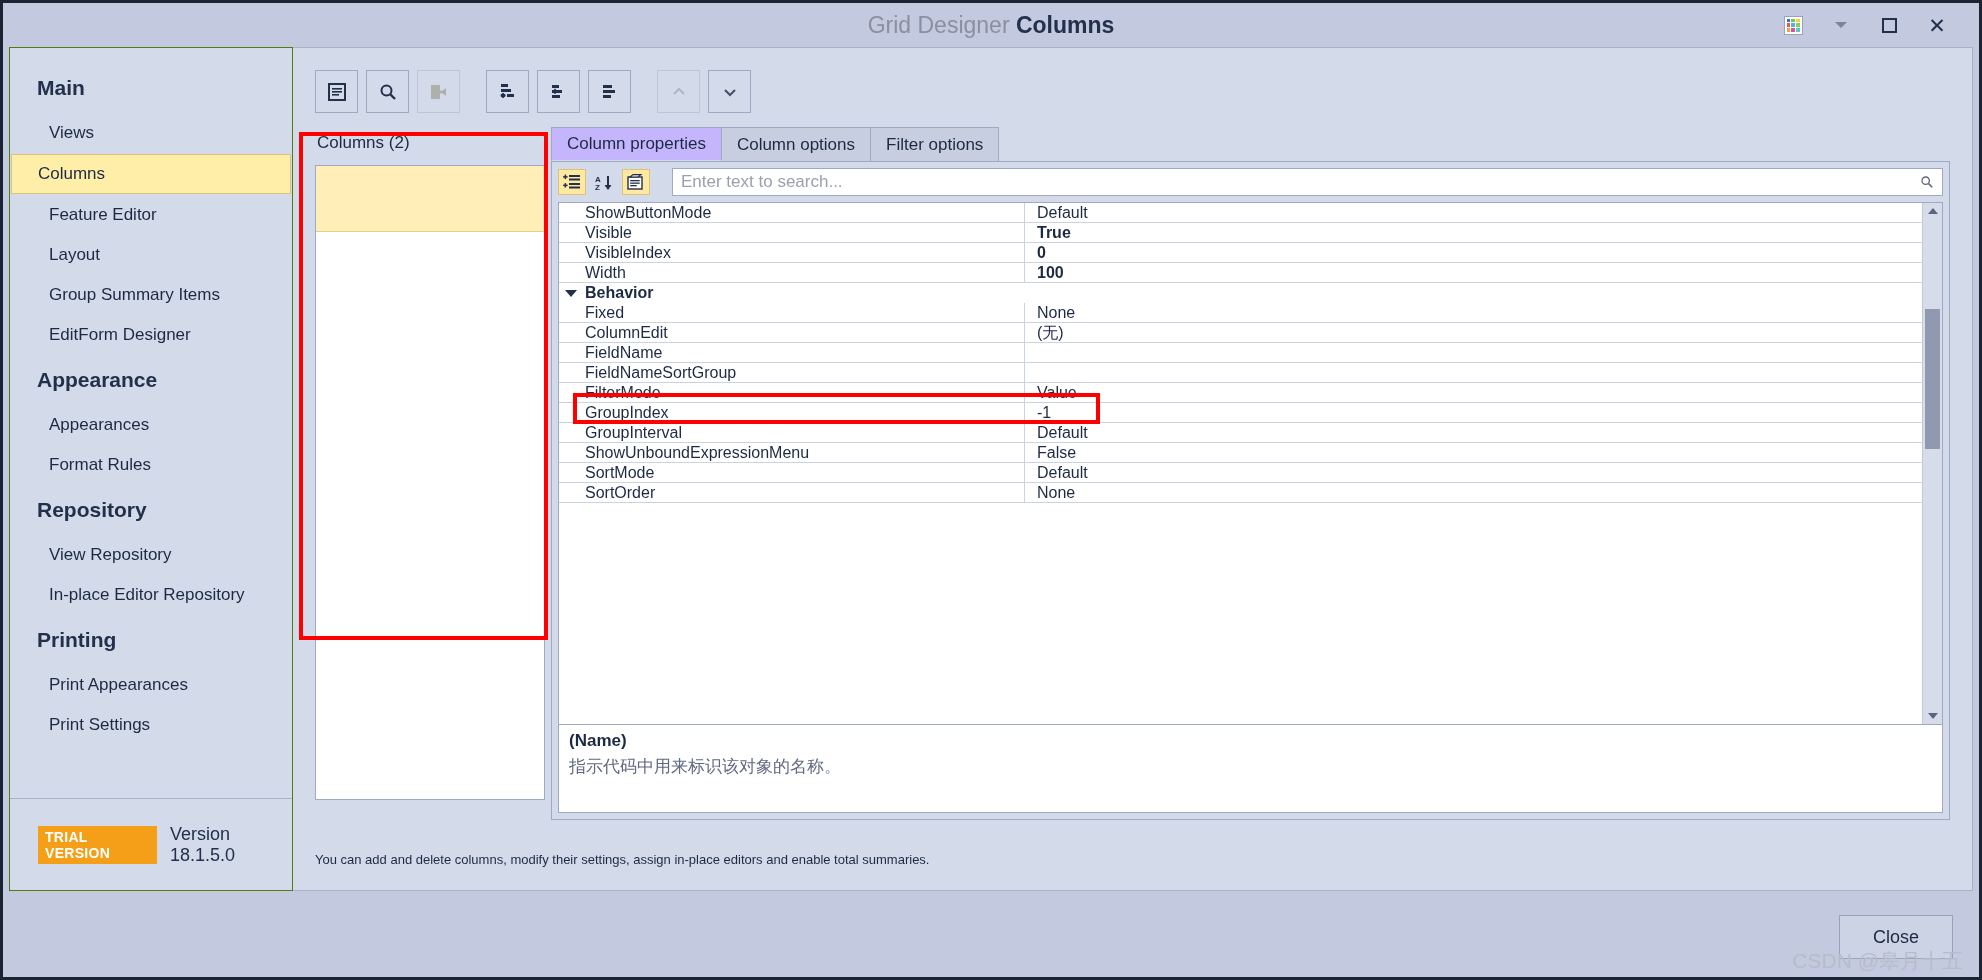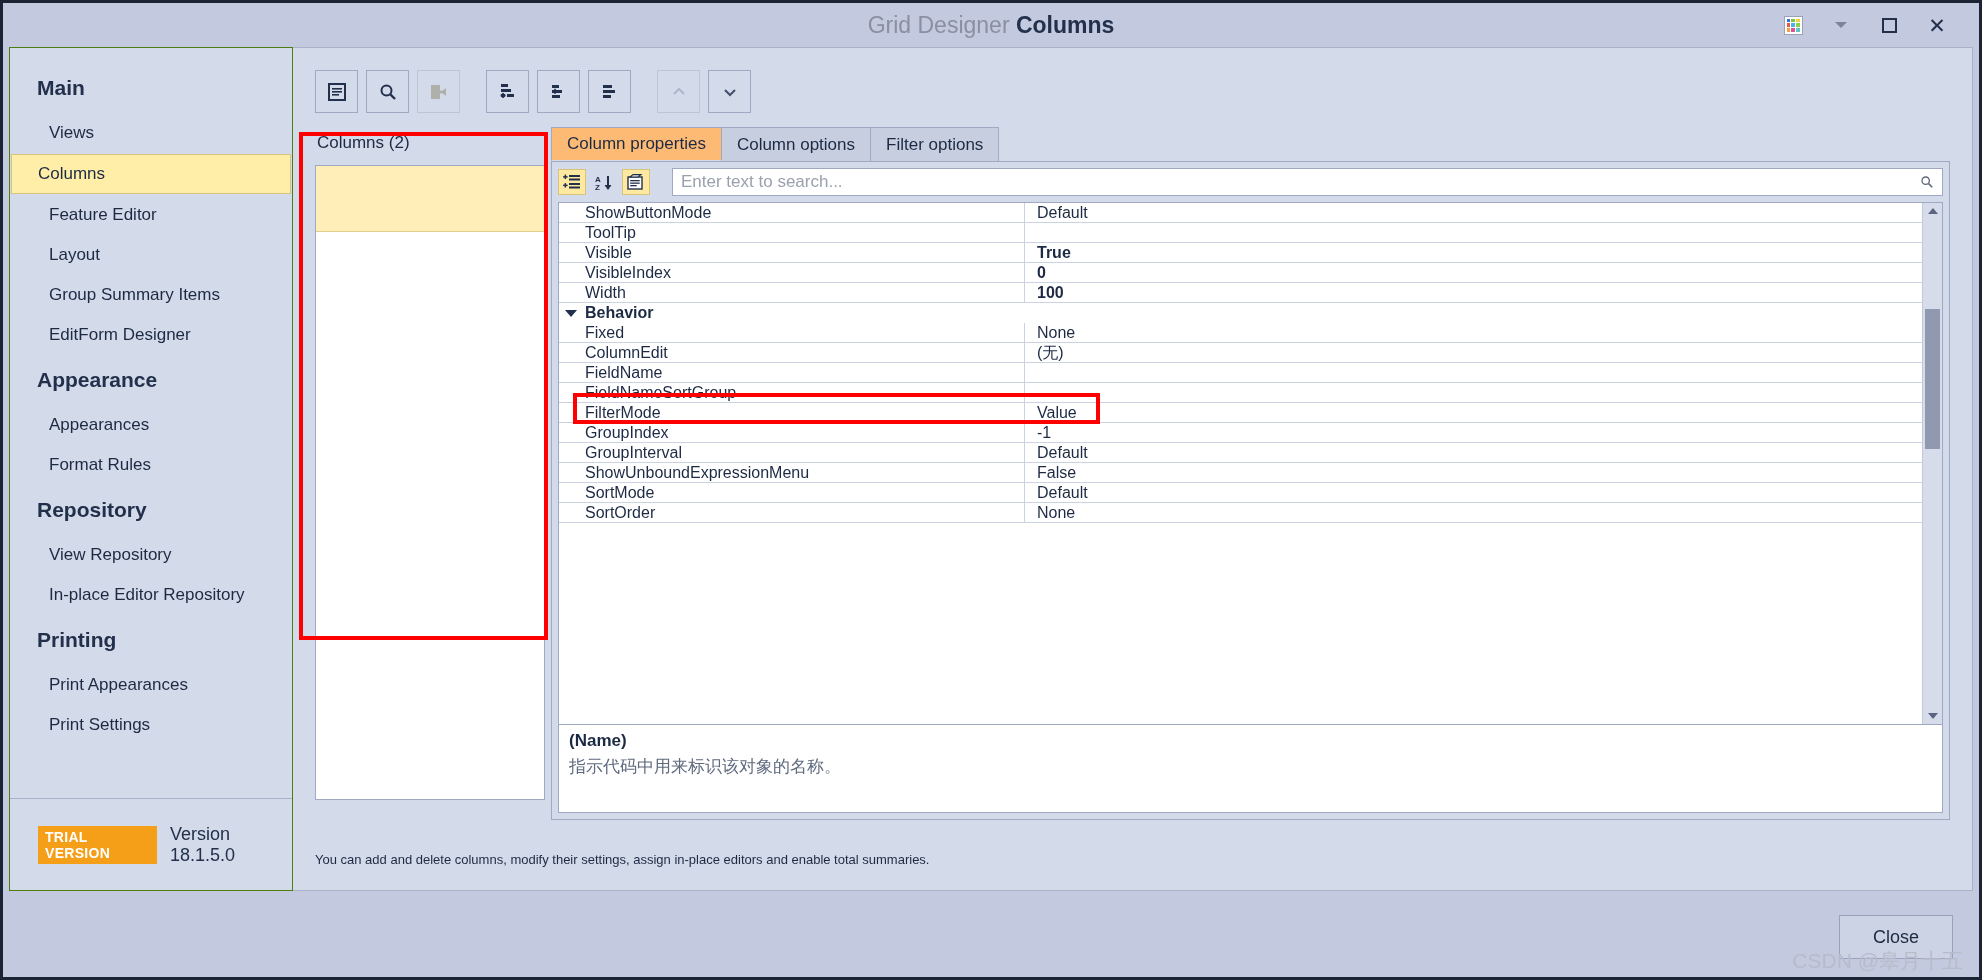--- a/index.html
+++ b/index.html
@@ -128,21 +128,21 @@
   
   #tabpanel { flex: 1 1 auto; min-width: 0; display: flex; flex-direction: column; padding-right: 22px; }
   #tabstrip { display: flex; align-items: flex-end; height: 34px; flex: 0 0 34px; }
   .tab {
     height: 34px; padding: 0 15px; display: flex; align-items: center;
     font-size: 17px; color: #1d2a44;
     border: 1px solid #9fa9c2; border-bottom: none;
     background: #c6cee0;
     margin-right: -1px;
   }
-  .tab.active { background: #fdba74; border-bottom: 1px solid #d3dae9; position: relative; z-index: 2; }
+  .tab.active { background: #c4b5fd; border-bottom: 1px solid #d3dae9; position: relative; z-index: 2; }
 
   #tabbody {
     flex: 1 1 auto; min-height: 0;
     border: 1px solid #9fa9c2;
     background: #d3dae9;
     display: flex; flex-direction: column;
     padding: 6px;
     margin-bottom: 8px;
   }
 
@@ -402,24 +402,20 @@
               </div>
             </div>
 
             <div id="grid-wrap">
               <div id="grid">
                   <div class="prow">
                     <div class="pname">ShowButtonMode</div>
                     <div class="pval">Default</div>
                   </div>
                   <div class="prow">
-                    <div class="pname">ToolTip</div>
-                    <div class="pval"></div>
-                  </div>
-                  <div class="prow">
                     <div class="pname">Visible</div>
                     <div class="pval bold">True</div>
                   </div>
                   <div class="prow">
                     <div class="pname">VisibleIndex</div>
                     <div class="pval bold">0</div>
                   </div>
                   <div class="prow">
                     <div class="pname">Width</div>
                     <div class="pval bold">100</div>

